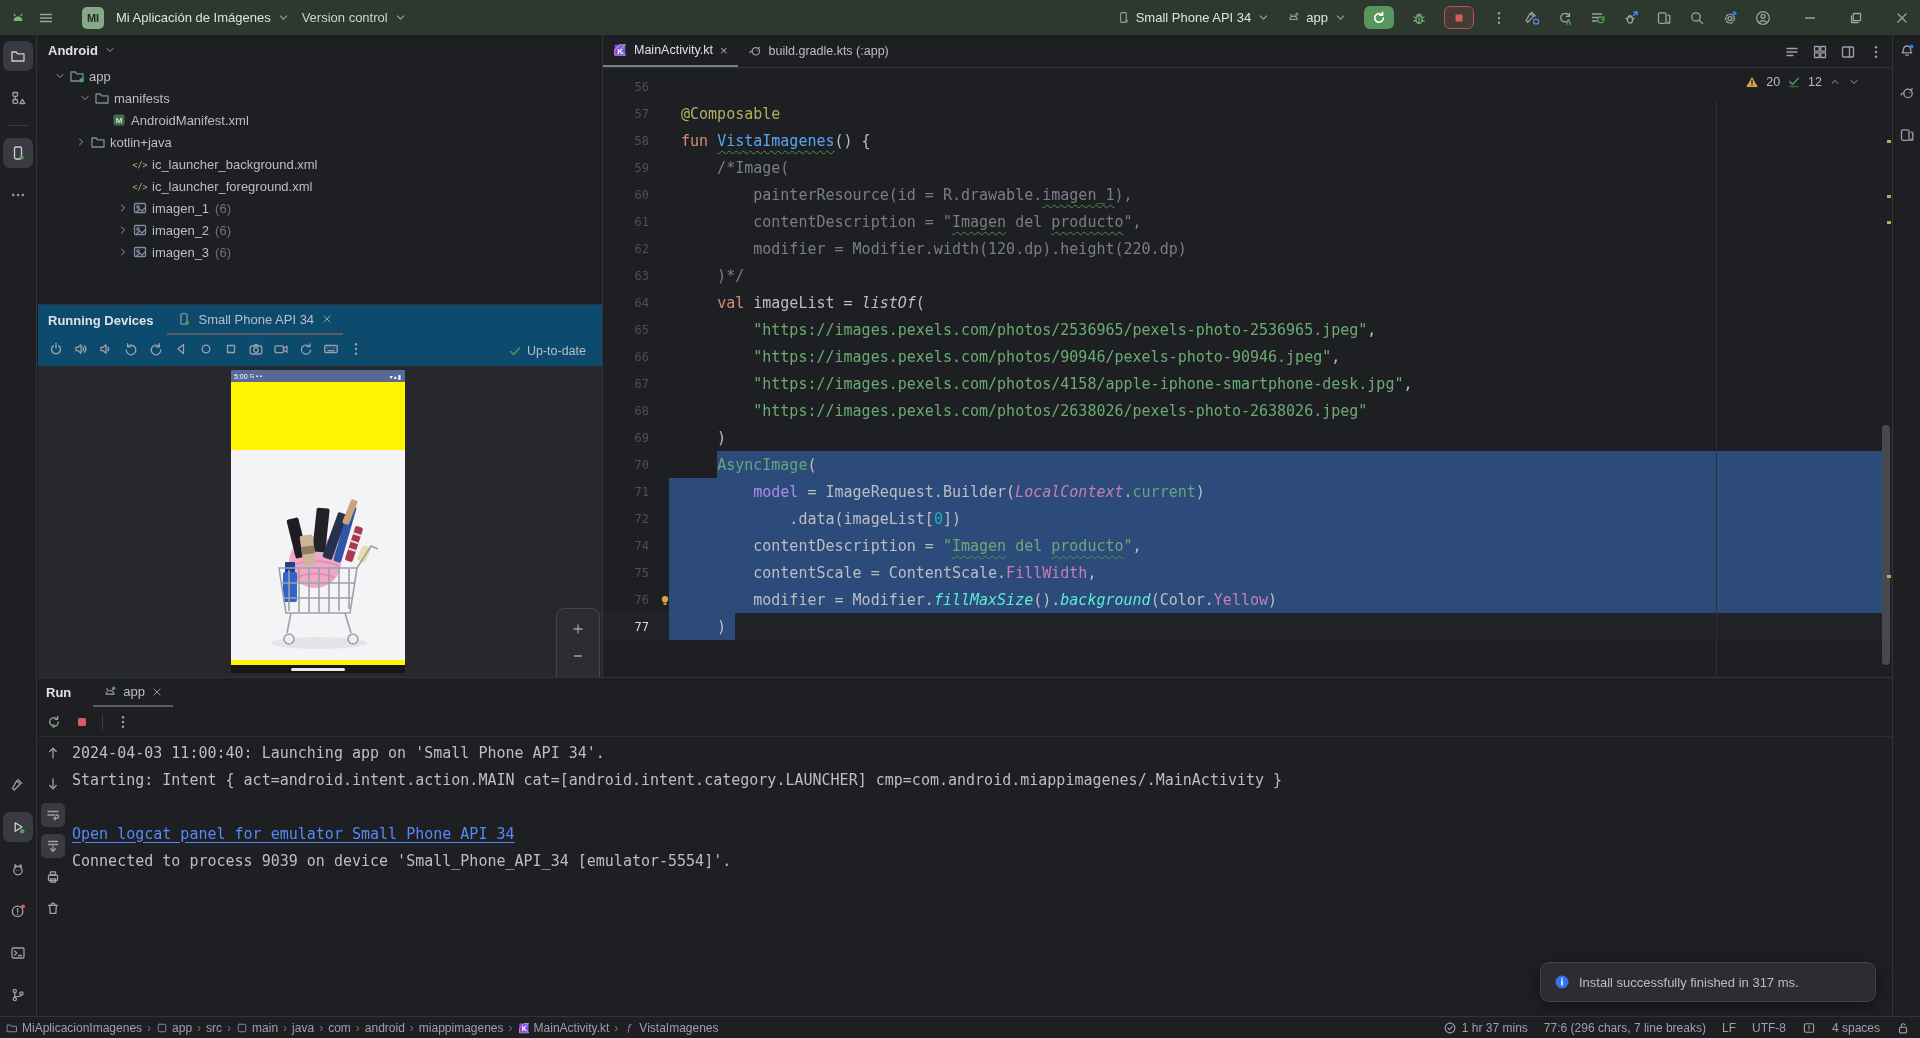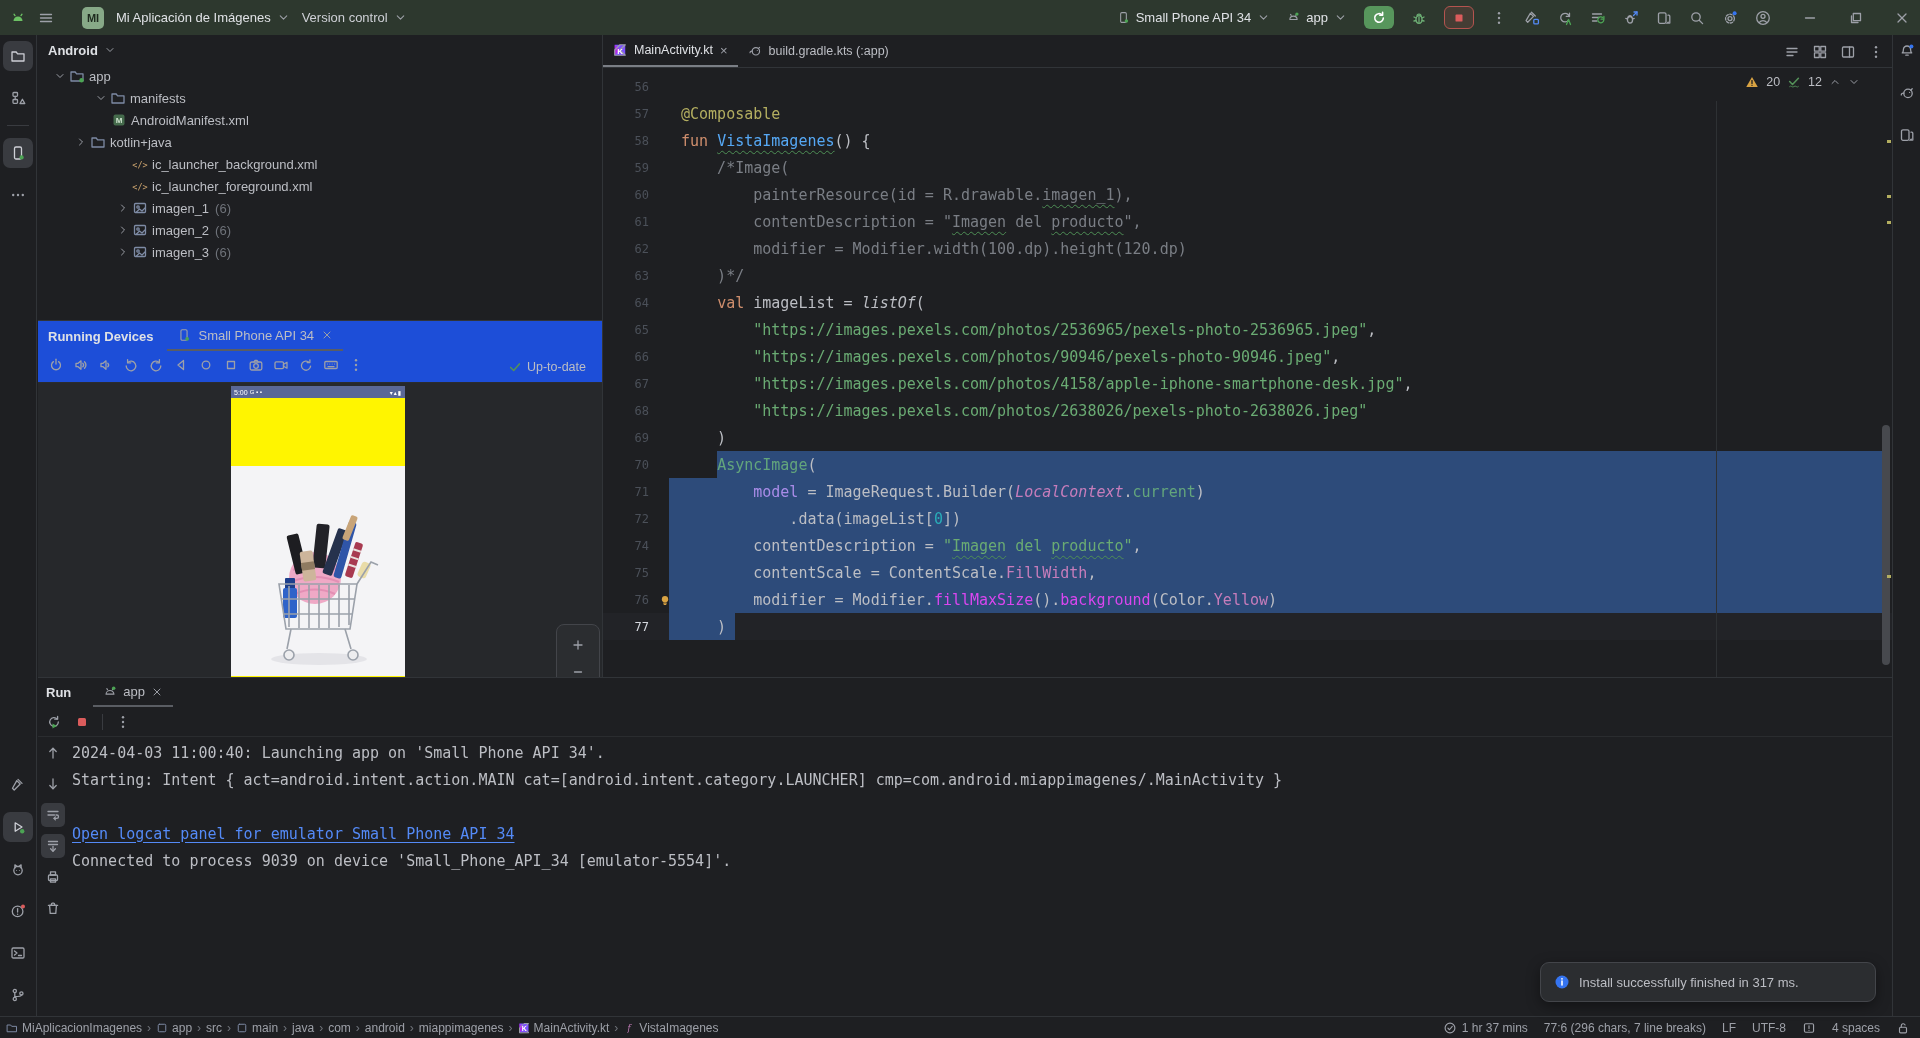--- a/index.html
+++ b/index.html
@@ -46,21 +46,21 @@
     overflow:hidden; background:#1E1F22; }
   .pp-head { height:30px; display:flex; align-items:center; gap:6px; padding-left:10px;
     font-size:13px; font-weight:bold; color:#DFE1E5; }
   .tree-row { height:22px; display:flex; align-items:center; font-size:13px; color:#BCBEC4; }
   .tree-chev { width:18px; display:flex; justify-content:center; }
   .tree-ic { width:20px; display:flex; justify-content:flex-start; }
   .tree-badge { color:#6F737A; margin-left:6px; }
 
   
   .devices-panel { position:absolute; left:38px; top:304px; width:564px; height:373px;
-    border-top:1px solid #313438; background:#1d4ed8;margin-top:16px; }
+    border-top:1px solid #313438; background:#0c4a6e; }
   .dv-head { height:30px; display:flex; align-items:center; font-size:13px; }
   .dv-title { font-weight:bold; color:#DFE1E5; padding:0 14px 0 10px; }
   .dv-tab { height:30px; display:flex; align-items:center; gap:7px; padding:0 10px;
     border-bottom:2px solid #5A5D63; color:#BCBEC4; }
   .dv-toolbar { height:32px; display:flex; align-items:center; gap:9px; padding:0 10px;
     border-bottom:1px solid #2A2C2F; }
   .uptodate { margin-left:auto; display:flex; align-items:center; gap:5px; font-size:12.5px;
     color:#BCBEC4; padding-right:6px; }
   .dv-content { position:relative; height:310px; background:#26282B; }
 
@@ -108,21 +108,21 @@
   .str{color:#6AAB73}
   .stru{color:#6AAB73; text-underline-offset:4px;}
   .strw{color:#6AAB73; text-decoration:underline wavy #4E8F55 1px; text-underline-offset:4px;}
   .fnw{color:#56A8F5; text-decoration:underline wavy #4E8F55 1px; text-underline-offset:4px;}
   .itl{color:#BCBEC4; font-style:italic}
   .cmp{color:#63A57C}
   .named{color:#A98CE8}
   .obj{color:#C77DBB; font-style:italic}
   .prop{color:#C77DBB}
   .num{color:#2AACB8}
-  .ext{color:#d946ef; }
+  .ext{color:#5eead4; font-style:italic}
   .pl{color:#BCBEC4}
   .ed-scroll { position:absolute; right:2px; top:390px; width:8px; height:240px;
     background:#47494E; border-radius:4px; z-index:5; }
   .stripe { position:absolute; right:1px; width:4px; height:3px; background:#B3AE60; z-index:5; }
 
   
   .run-panel { position:absolute; left:38px; top:677px; width:1854px; height:339px;
     border-top:1px solid #313438; background:#1E1F22; }
   .run-head { height:29px; display:flex; align-items:center; font-size:13px; }
   .run-title { font-weight:bold; color:#DFE1E5; padding:0 22px 0 8px; }
@@ -460,21 +460,21 @@
           <span class="tree-ic">
             <span class="ic">
               <svg viewBox="0 0 16 16" fill="none" stroke="currentColor" stroke-width="1.3" stroke-linecap="round" stroke-linejoin="round">
                 <path d="M2 4h4.2l1.4 1.8H14v7.2H2z" stroke="#7E8BA5"></path>
                 <circle cx="12.5" cy="12.3" r="2.2" fill="#4CA454" stroke="none"></circle>
               </svg>
             </span>
           </span>
           <span>app</span>
         </div>
-        <div class="tree-row" style="padding-left: 54px;">
+        <div class="tree-row" style="padding-left: 38px;">
           <span class="tree-chev">
             <span class="ic ic12">
               <svg viewBox="0 0 16 16" fill="none" stroke="currentColor" stroke-width="1.3" stroke-linecap="round" stroke-linejoin="round">
                 <polyline points="4,6 8,10 12,6"></polyline>
               </svg>
             </span>
           </span>
           <span class="tree-ic">
             <span class="ic">
               <svg viewBox="0 0 16 16" fill="none" stroke="currentColor" stroke-width="1.3" stroke-linecap="round" stroke-linejoin="round">
@@ -884,21 +884,21 @@
           <span class="ctext"><span class="cm">        painterResource(id = R.drawable.</span><span class="cmw">imagen_1</span><span class="cm">),</span></span>
         </div>
         <div class="code-row">
           <span class="ln">61</span>
           <span class="gic"></span>
           <span class="ctext"><span class="cm">        contentDescription = "</span><span class="cmw">Imagen</span><span class="cm"> del </span><span class="cmw">producto</span><span class="cm">",</span></span>
         </div>
         <div class="code-row">
           <span class="ln">62</span>
           <span class="gic"></span>
-          <span class="ctext"><span class="cm">        modifier = Modifier.width(100.dp).height(120.dp)</span></span>
+          <span class="ctext"><span class="cm">        modifier = Modifier.width(120.dp).height(220.dp)</span></span>
         </div>
         <div class="code-row">
           <span class="ln">63</span>
           <span class="gic"></span>
           <span class="ctext"><span class="cm">    )*/</span></span>
         </div>
         <div class="code-row">
           <span class="ln">64</span>
           <span class="gic"></span>
           <span class="ctext"><span class="pl">    </span><span class="kw">val </span><span class="pl">imageList = </span><span class="itl">listOf</span><span class="pl">(</span></span>

